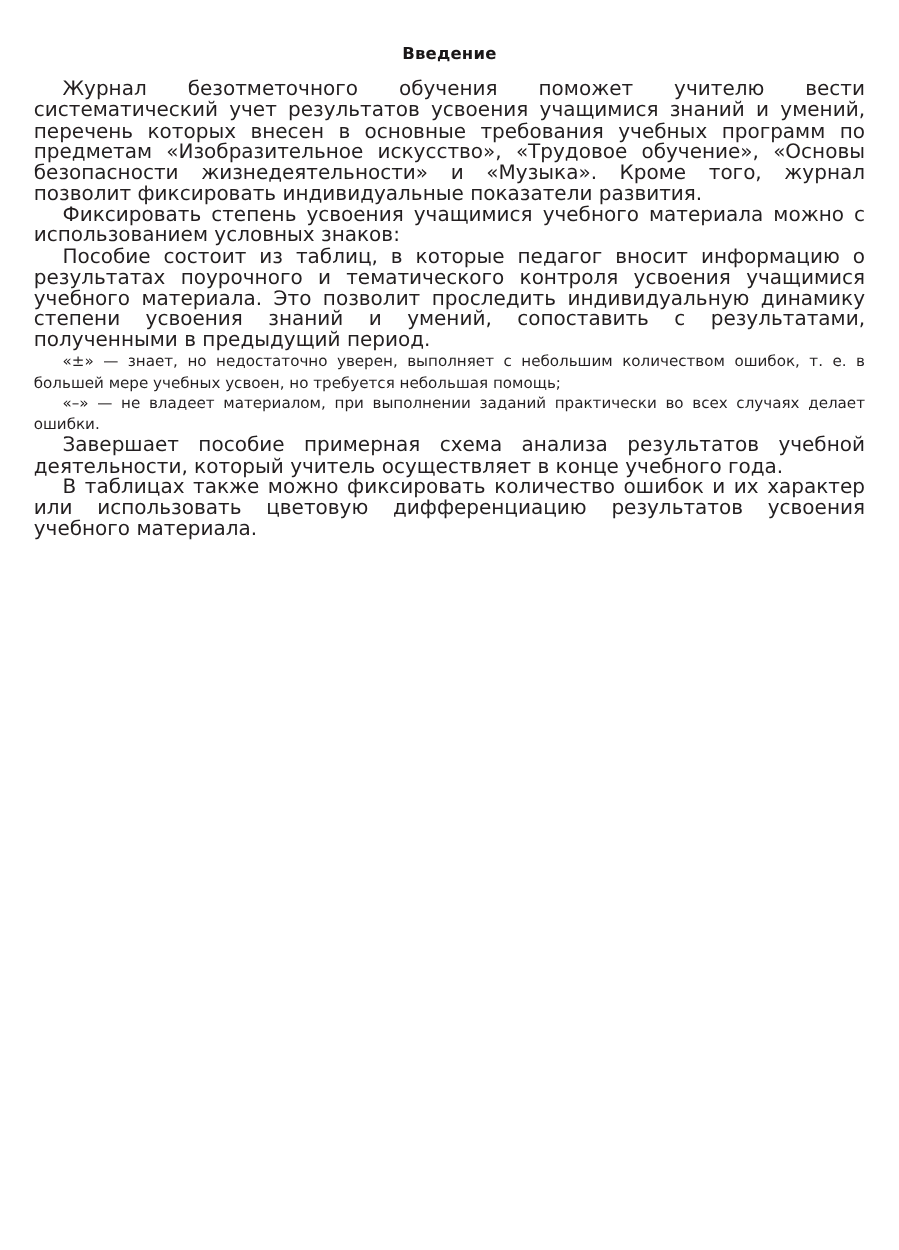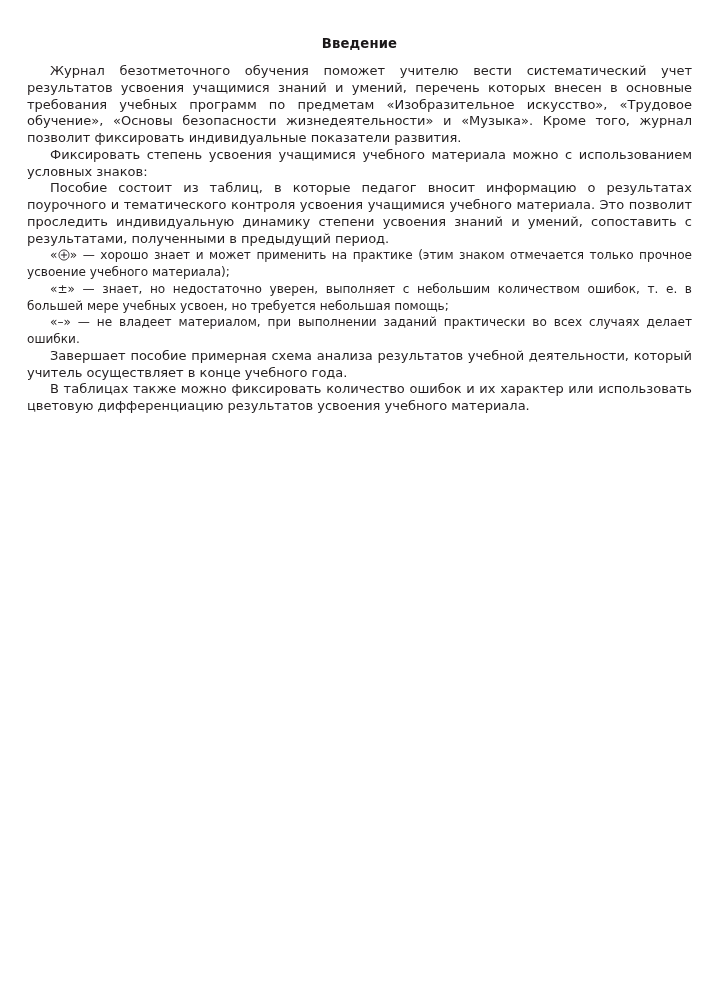--- a/index.html
+++ b/index.html
@@ -34,21 +34,21 @@
   .page-title {
     font-size: 13.2px;
     font-weight: bold;
     text-align: center;
     letter-spacing: 0.15px;
     margin: 0 0 12px 0;
     color: #1a1718;
   }
 
   .para {
-    font-size: 13px;
+    font-size: 16px;
     line-height: 16.75px;
     text-align: justify;
     text-justify: inter-word;
     margin: 0;
     color: #231f20;
     hyphens: manual;
     -webkit-hyphens: manual;
     text-indent: 23px;
   }
 
@@ -89,26 +89,20 @@
   <div class="content">
 
     <h1 class="page-title">Введение</h1>
 
     <p class="para">Журнал безотметочного обучения поможет учителю вести систематический учет результатов усвоения учащимися знаний и умений, перечень которых внесен в основные требования учебных программ по предметам «Изобразительное искусство», «Трудовое обучение», «Основы безопасности жизнедеятельности» и «Музыка». Кроме того, журнал позволит фиксировать индивидуальные показатели развития.</p>
 
     <p class="para">Фиксировать степень усвоения учащимися учебного материала можно с использованием условных знаков:</p>
 
     <p class="para">Пособие состоит из таблиц, в которые педагог вносит информацию о результатах поурочного и тематического контроля усвоения учащимися учебного материала. Это позволит проследить индивидуальную динамику степени усвоения знаний и умений, сопоставить с результатами, полученными в предыдущий период.</p>
 
-    <p class="sym-line">
-      <span class="sym"><span>«</span><span class="circled-plus"><svg width="12" height="12" viewBox="0 0 12 12" aria-hidden="true">
-              <circle cx="6" cy="6" r="5.1" fill="none" stroke="#231f20" stroke-width="0.85"></circle>
-              <path d="M6 2.9 V9.1 M2.9 6 H9.1" stroke="#231f20" stroke-width="0.95" stroke-linecap="butt"></path>
-            </svg></span><span>»</span></span><span class="dash"> — </span><span>хорошо знает и может применить на практике (этим знаком отмечается только прочное усвоение учебного материала);</span>
-    </p>
 
 
     <p class="sym-line">
       <span class="sym"><span>«</span><span>±</span><span>»</span></span><span class="dash"> — </span><span>знает, но недостаточно уверен, выполняет с небольшим количеством ошибок, т. е. в большей мере учебных усвоен, но требуется небольшая помощь;</span>
     </p>
 
 
     <p class="sym-line">
       <span class="sym"><span>«</span><span>–</span><span>»</span></span><span class="dash"> — </span><span>не владеет материалом, при выполнении заданий практически во всех случаях делает ошибки.</span>
     </p>

